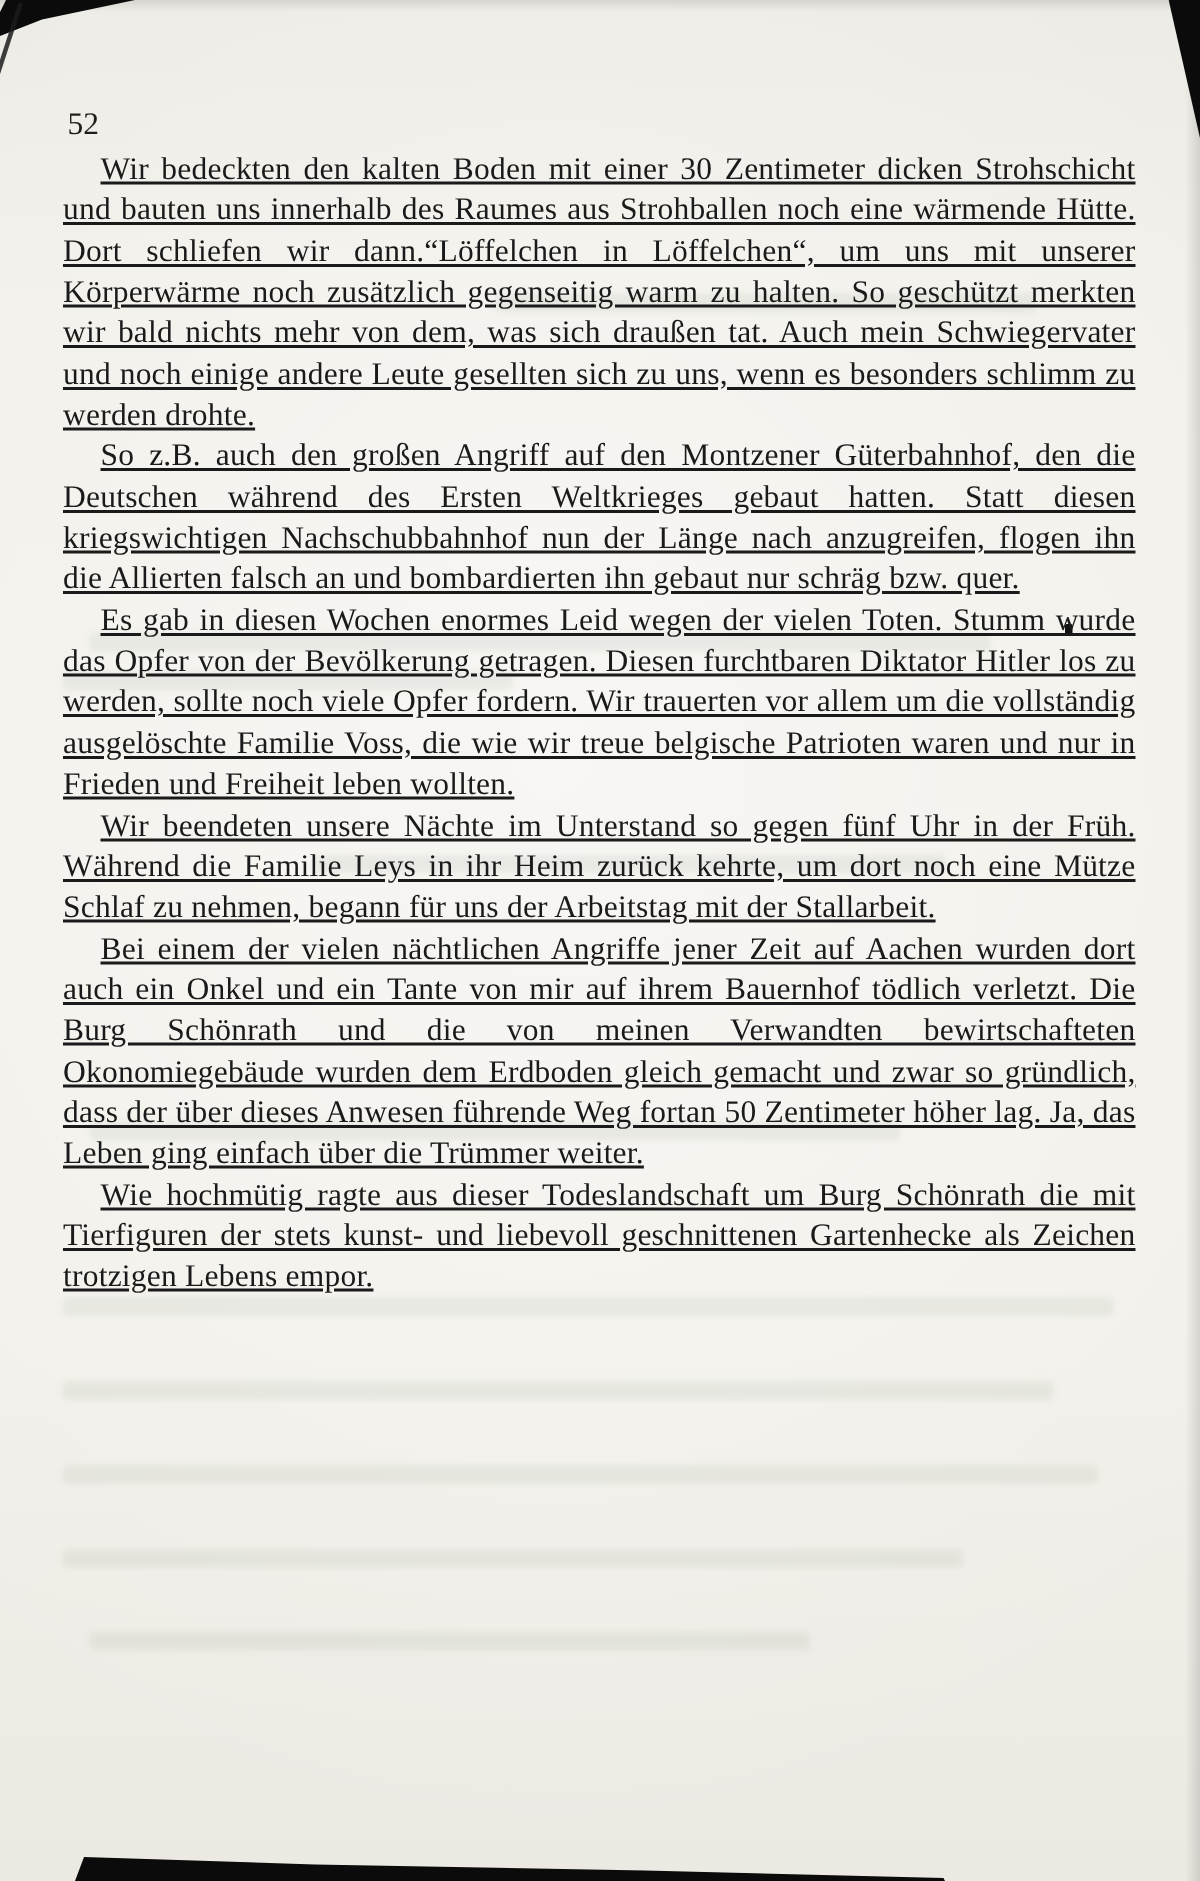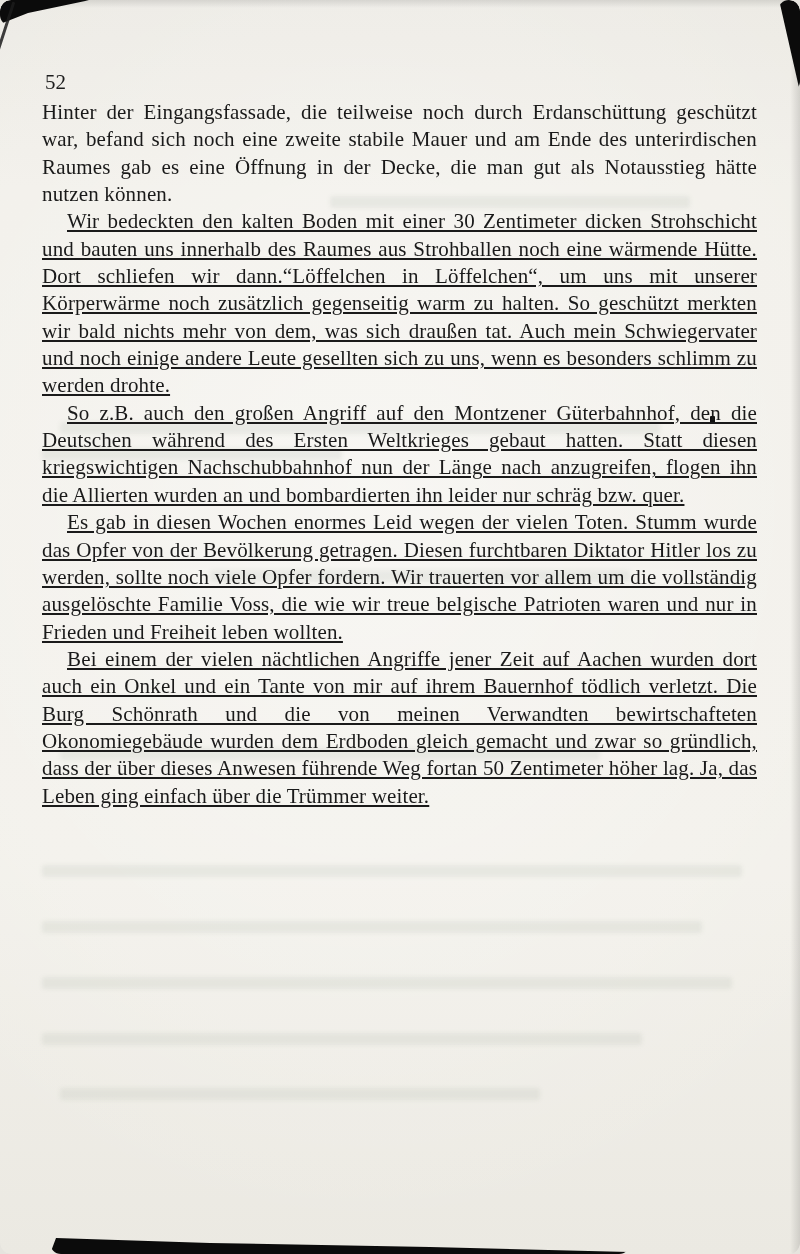--- a/index.html
+++ b/index.html
@@ -1,15 +1,15 @@
 <!DOCTYPE html>
 <html lang="de"><head>
 <meta charset="utf-8">
 <style>
-  * { margin: 0; padding: 0; box-sizing: border-box; border-radius: 11px; }
+  * { margin: 0; padding: 0; box-sizing: border-box; }
   html, body { width: 800px; height: 1254px; }
   body {
     background: #e6e4de;
     font-family: "Liberation Serif", "DejaVu Serif", serif;
   }
 
   .page {
     position: relative;
     width: 800px;
     height: 1254px;
@@ -115,20 +115,21 @@
 
   <div class="artifact corner-tl"></div>
   <div class="artifact corner-tr"></div>
   <div class="artifact bottom-strip"></div>
   <div class="scratch-bl"></div>
   <div class="artifact ink-dot"></div>
 
   <div class="page-number">52</div>
 
   <div class="text-block">
-      <p>Hinter der Eingangsfassade, die teilweise noch durch Erdanschüttung geschützt war, befand sich noch eine zweite stabile Mauer und am Ende des unterirdischen Raumes gab es eine Öffnung in der Decke, die man gut als Notausstieg hätte nutzen können.</p>
       <p class="indent">Wir bedeckten den kalten Boden mit einer 30 Zentimeter dicken Strohschicht und bauten uns innerhalb des Raumes aus Strohballen noch eine wärmende Hütte. Dort schliefen wir dann.“Löffelchen in Löffelchen“, um uns mit unserer Körperwärme noch zusätzlich gegenseitig warm zu halten. So geschützt merkten wir bald nichts mehr von dem, was sich draußen tat. Auch mein Schwiegervater und noch einige andere Leute gesellten sich zu uns, wenn es besonders schlimm zu werden drohte.</p>
-      <p class="indent">So z.B. auch den großen Angriff auf den Montzener Güterbahnhof, den die Deutschen während des Ersten Weltkrieges gebaut hatten. Statt diesen kriegswichtigen Nachschubbahnhof nun der Länge nach anzugreifen, flogen ihn die Allierten wurden an und bombardierten ihn leider nur schräg bzw. quer.</p>
+      <p class="indent">So z.B. auch den großen Angriff auf den Montzener Güterbahnhof, den die Deutschen während des Ersten Weltkrieges gebaut hatten. Statt diesen kriegswichtigen Nachschubbahnhof nun der Länge nach anzugreifen, flogen ihn die Allierten falsch an und bombardierten ihn gebaut nur schräg bzw. quer.</p>
       <p class="indent">Es gab in diesen Wochen enormes Leid wegen der vielen Toten. Stumm wurde das Opfer von der Bevölkerung getragen. Diesen furchtbaren Diktator Hitler los zu werden, sollte noch viele Opfer fordern. Wir trauerten vor allem um die vollständig ausgelöschte Familie Voss, die wie wir treue belgische Patrioten waren und nur in Frieden und Freiheit leben wollten.</p>
+      <p class="indent">Wir beendeten unsere Nächte im Unterstand so gegen fünf Uhr in der Früh. Während die Familie Leys in ihr Heim zurück kehrte, um dort noch eine Mütze Schlaf zu nehmen, begann für uns der Arbeitstag mit der Stallarbeit.</p>
       <p class="indent">Bei einem der vielen nächtlichen Angriffe jener Zeit auf Aachen wurden dort auch ein Onkel und ein Tante von mir auf ihrem Bauernhof tödlich verletzt. Die Burg Schönrath und die von meinen Verwandten bewirtschafteten Okonomiegebäude wurden dem Erdboden gleich gemacht und zwar so gründlich, dass der über dieses Anwesen führende Weg fortan 50 Zentimeter höher lag. Ja, das Leben ging einfach über die Trümmer weiter.</p>
+      <p class="indent">Wie hochmütig ragte aus dieser Todeslandschaft um Burg Schönrath die mit Tierfiguren der stets kunst- und liebevoll geschnittenen Gartenhecke als Zeichen trotzigen Lebens empor.</p>
     </div>
 
 </div>
 
 </body></html>

